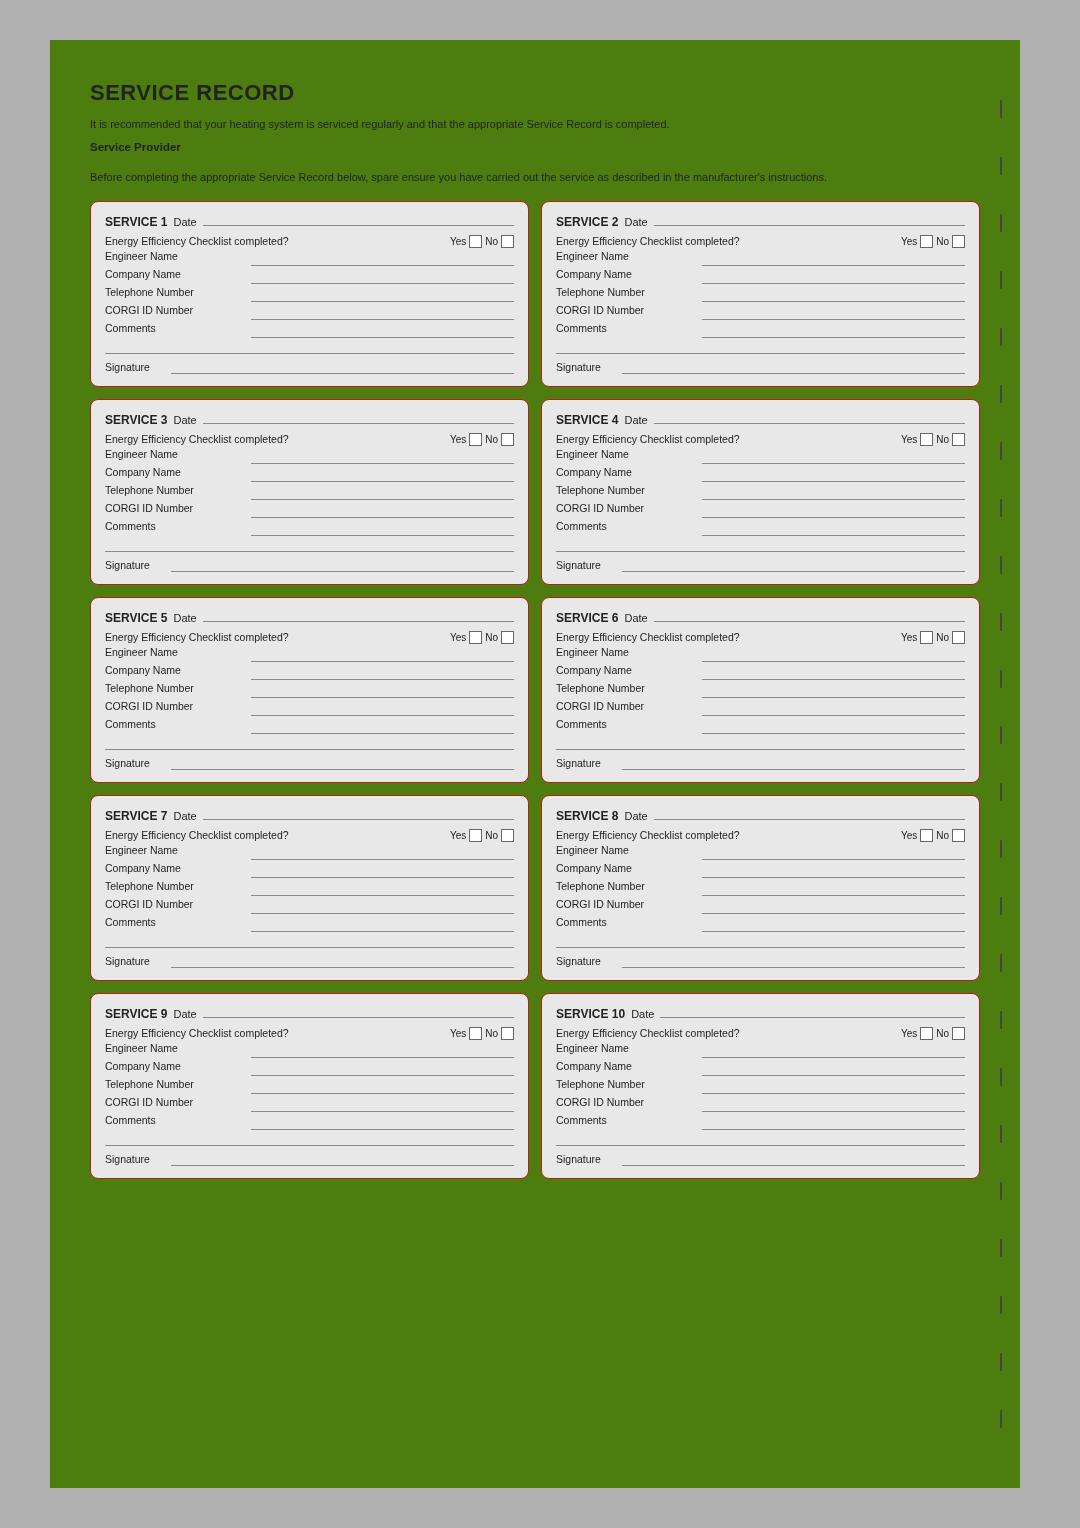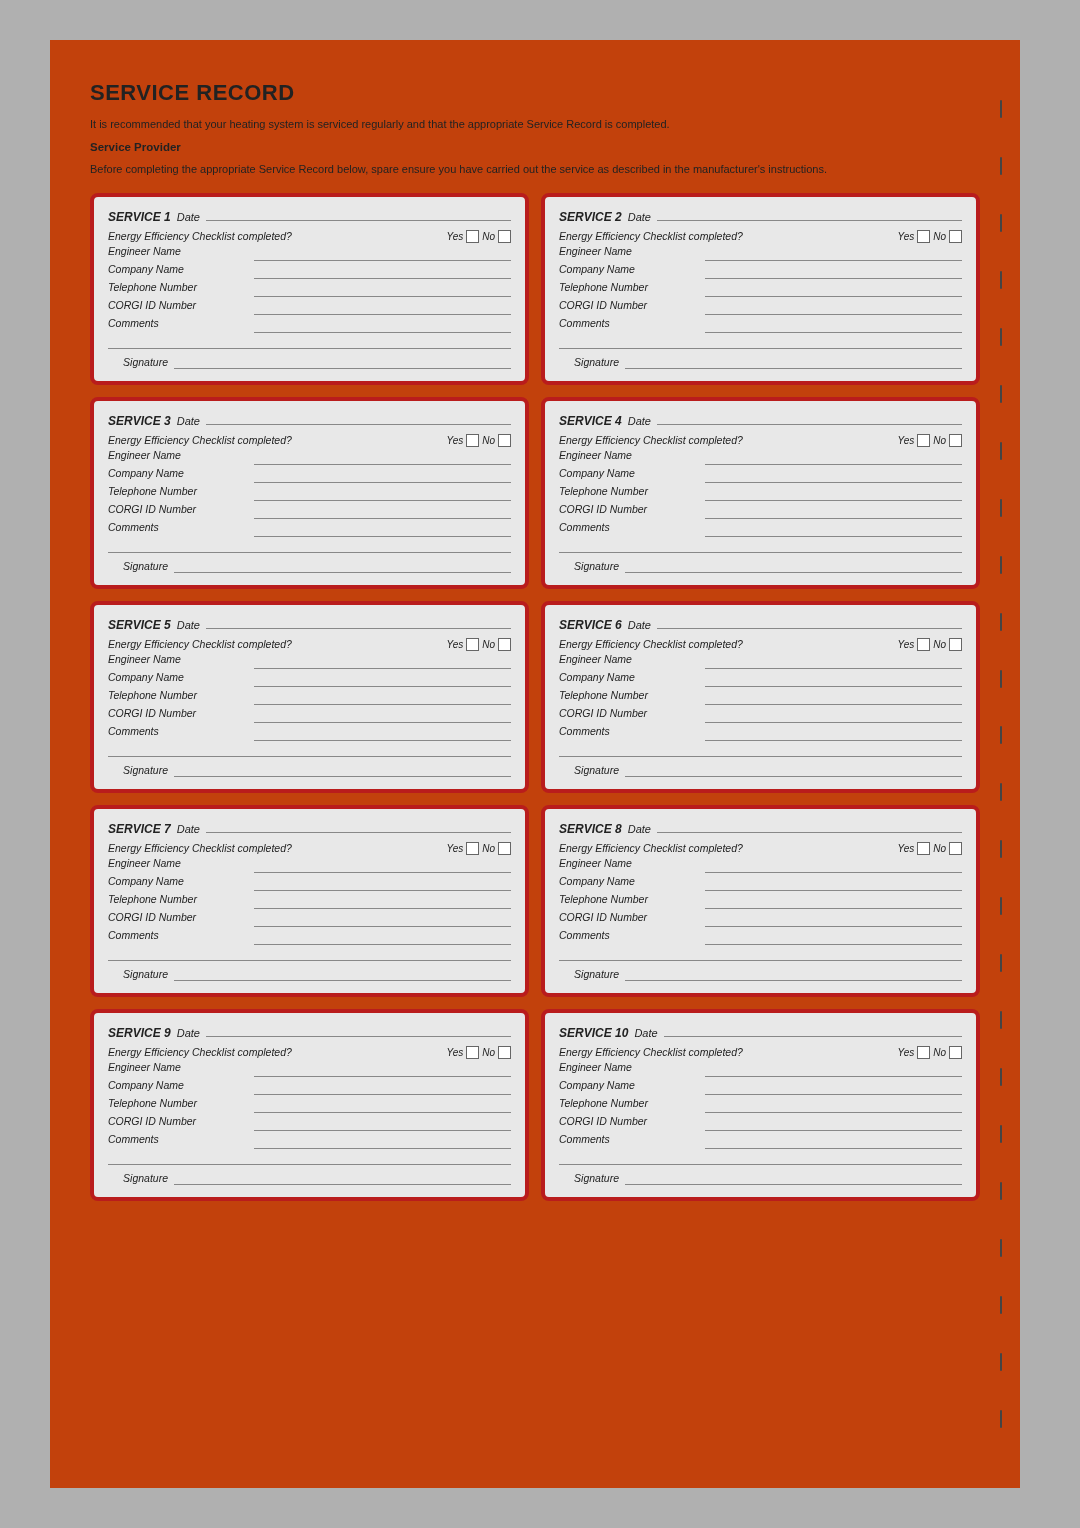--- a/index.html
+++ b/index.html
@@ -7,21 +7,21 @@
       background: #b0b0b0;
       font-family: Arial, sans-serif;
       font-size: 11px;
       color: #222;
       width: 1080px;
       min-height: 1528px;
       position: relative;
       padding: 40px 60px 40px 50px;
     }
     .page {
-      background: #c2410c;
+      background: #4d7c0f;
       width: 100%;
       min-height: 1448px;
       position: relative;
       padding: 40px 40px 40px 40px;
     }
     
     .right-dashes {
       position: absolute;
       right: 18px;
       top: 60px;
@@ -46,34 +46,33 @@
       letter-spacing: 0.5px;
     }
     .intro-text {
       font-size: 11px;
       margin-bottom: 8px;
       line-height: 1.5;
     }
     .service-provider-title {
       font-weight: 700;
       font-size: 11.5px;
-      margin-bottom: 8px;
+      margin-bottom: 16px;
     }
     .services-grid {
       display: grid;
       grid-template-columns: 1fr 1fr;
       gap: 12px;
       margin-top: 16px;
     }
     .service-card {
       background: #e8e8e8;
       border-radius: 8px;
       padding: 10px 14px 12px 14px;
-      border: 4px solid #b91c1c;
-      font-style: italic;
+      border: 1px solid #b91c1c;
     }
     .service-header {
       display: flex;
       align-items: baseline;
       gap: 6px;
       margin-bottom: 6px;
     }
     .service-number {
       font-weight: 900;
       font-size: 12px;
@@ -129,21 +128,20 @@
     .comments-line {
       border-bottom: 1px solid #888;
       height: 14px;
       margin-bottom: 3px;
     }
     .signature-row {
       display: flex;
       align-items: center;
       margin-top: 6px;
       gap: 6px;
-      text-align: right;
     }
     .signature-label {
       font-size: 10.5px;
       min-width: 60px;
     }
     .signature-line {
       flex: 1;
       border-bottom: 1px solid #888;
       height: 14px;
     }

